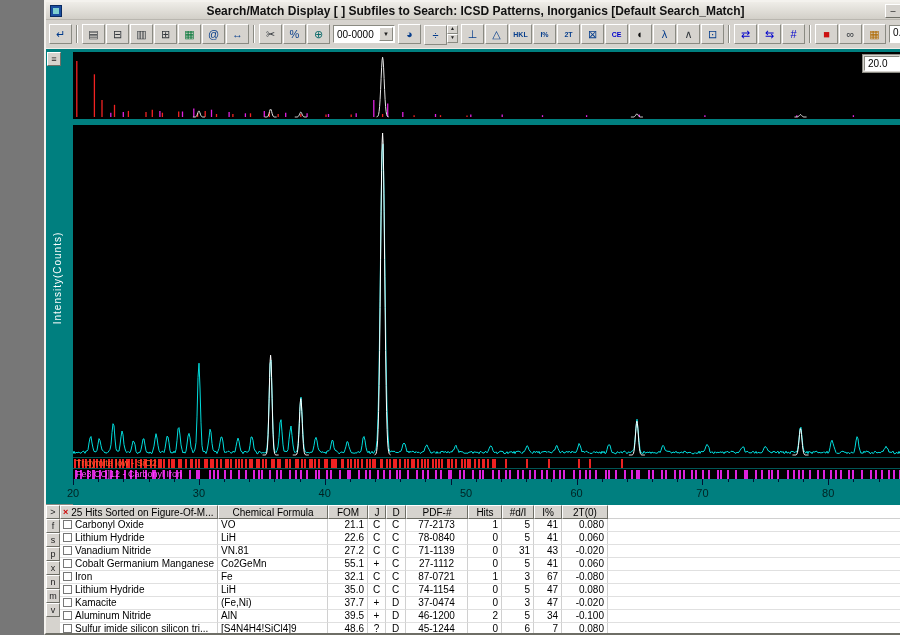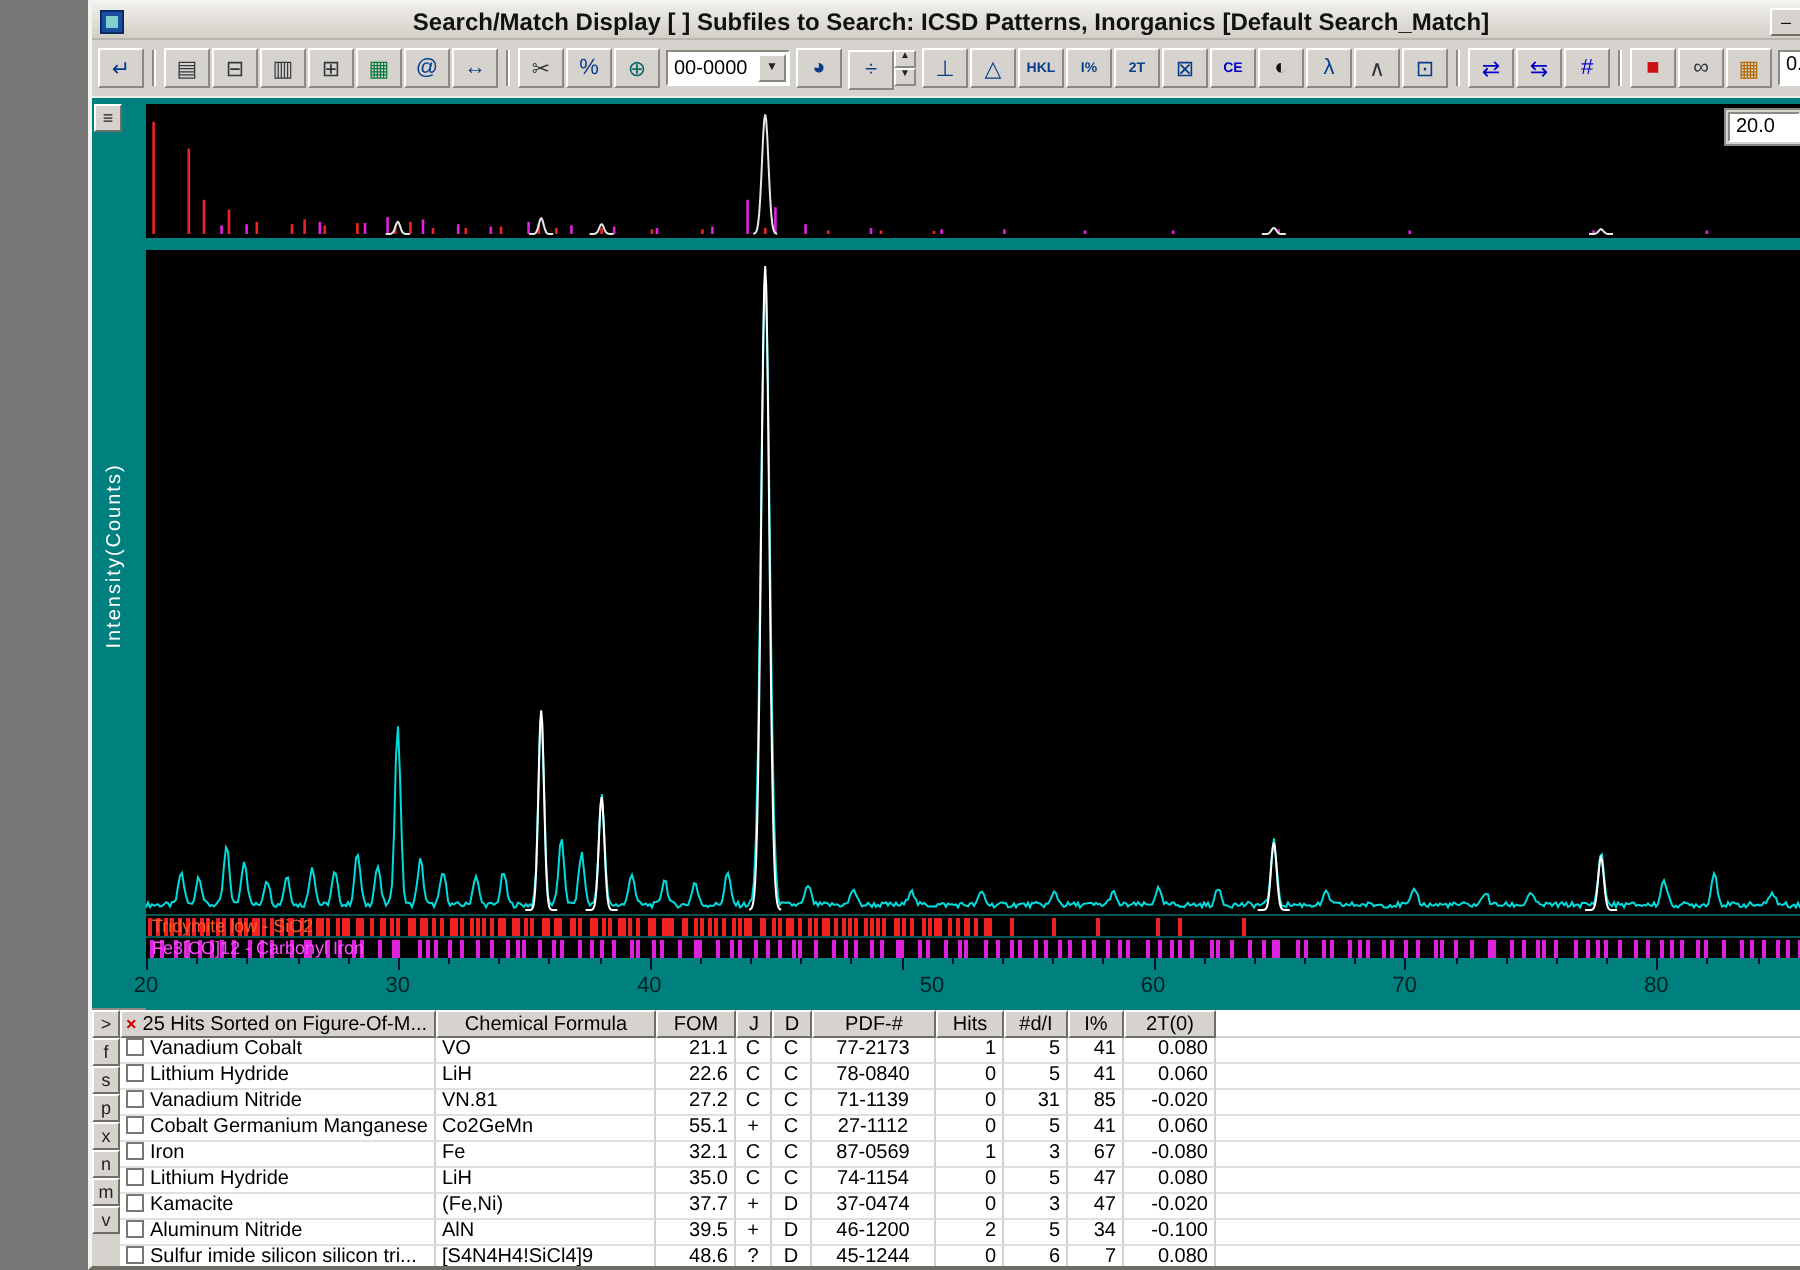--- a/index.html
+++ b/index.html
@@ -586,21 +586,21 @@
             <span>I%</span>
           </div>
           <div class="hcell">
             <span>2T(0)</span>
           </div>
           <div class="hcell filler"></div>
           <div class="nav-arrows">◄ ►</div>
         </div>
       <div id="tbody">
           <div class="trow">
-            <div class="tcell "><span class="chk"></span><span>Vanadium Cobalt</span></div>
+            <div class="tcell "><span class="chk"></span><span>Carbonyl Oxide</span></div>
             <div class="tcell "><span>VO</span></div>
             <div class="tcell num"><span>21.1</span></div>
             <div class="tcell ctr"><span>C</span></div>
             <div class="tcell ctr"><span>C</span></div>
             <div class="tcell ctr"><span>77-2173</span></div>
             <div class="tcell num"><span>1</span></div>
             <div class="tcell num"><span>5</span></div>
             <div class="tcell num"><span>41</span></div>
             <div class="tcell num"><span>0.080</span></div>
             <div class="tcell filler"></div>
@@ -620,21 +620,21 @@
           </div>
           <div class="trow">
             <div class="tcell "><span class="chk"></span><span>Vanadium Nitride</span></div>
             <div class="tcell "><span>VN.81</span></div>
             <div class="tcell num"><span>27.2</span></div>
             <div class="tcell ctr"><span>C</span></div>
             <div class="tcell ctr"><span>C</span></div>
             <div class="tcell ctr"><span>71-1139</span></div>
             <div class="tcell num"><span>0</span></div>
             <div class="tcell num"><span>31</span></div>
-            <div class="tcell num"><span>85</span></div>
+            <div class="tcell num"><span>43</span></div>
             <div class="tcell num"><span>-0.020</span></div>
             <div class="tcell filler"></div>
           </div>
           <div class="trow">
             <div class="tcell "><span class="chk"></span><span>Cobalt Germanium Manganese</span></div>
             <div class="tcell "><span>Co2GeMn</span></div>
             <div class="tcell num"><span>55.1</span></div>
             <div class="tcell ctr"><span>+</span></div>
             <div class="tcell ctr"><span>C</span></div>
             <div class="tcell ctr"><span>27-1112</span></div>
@@ -643,21 +643,21 @@
             <div class="tcell num"><span>41</span></div>
             <div class="tcell num"><span>0.060</span></div>
             <div class="tcell filler"></div>
           </div>
           <div class="trow">
             <div class="tcell "><span class="chk"></span><span>Iron</span></div>
             <div class="tcell "><span>Fe</span></div>
             <div class="tcell num"><span>32.1</span></div>
             <div class="tcell ctr"><span>C</span></div>
             <div class="tcell ctr"><span>C</span></div>
-            <div class="tcell ctr"><span>87-0569</span></div>
+            <div class="tcell ctr"><span>87-0721</span></div>
             <div class="tcell num"><span>1</span></div>
             <div class="tcell num"><span>3</span></div>
             <div class="tcell num"><span>67</span></div>
             <div class="tcell num"><span>-0.080</span></div>
             <div class="tcell filler"></div>
           </div>
           <div class="trow">
             <div class="tcell "><span class="chk"></span><span>Lithium Hydride</span></div>
             <div class="tcell "><span>LiH</span></div>
             <div class="tcell num"><span>35.0</span></div>

